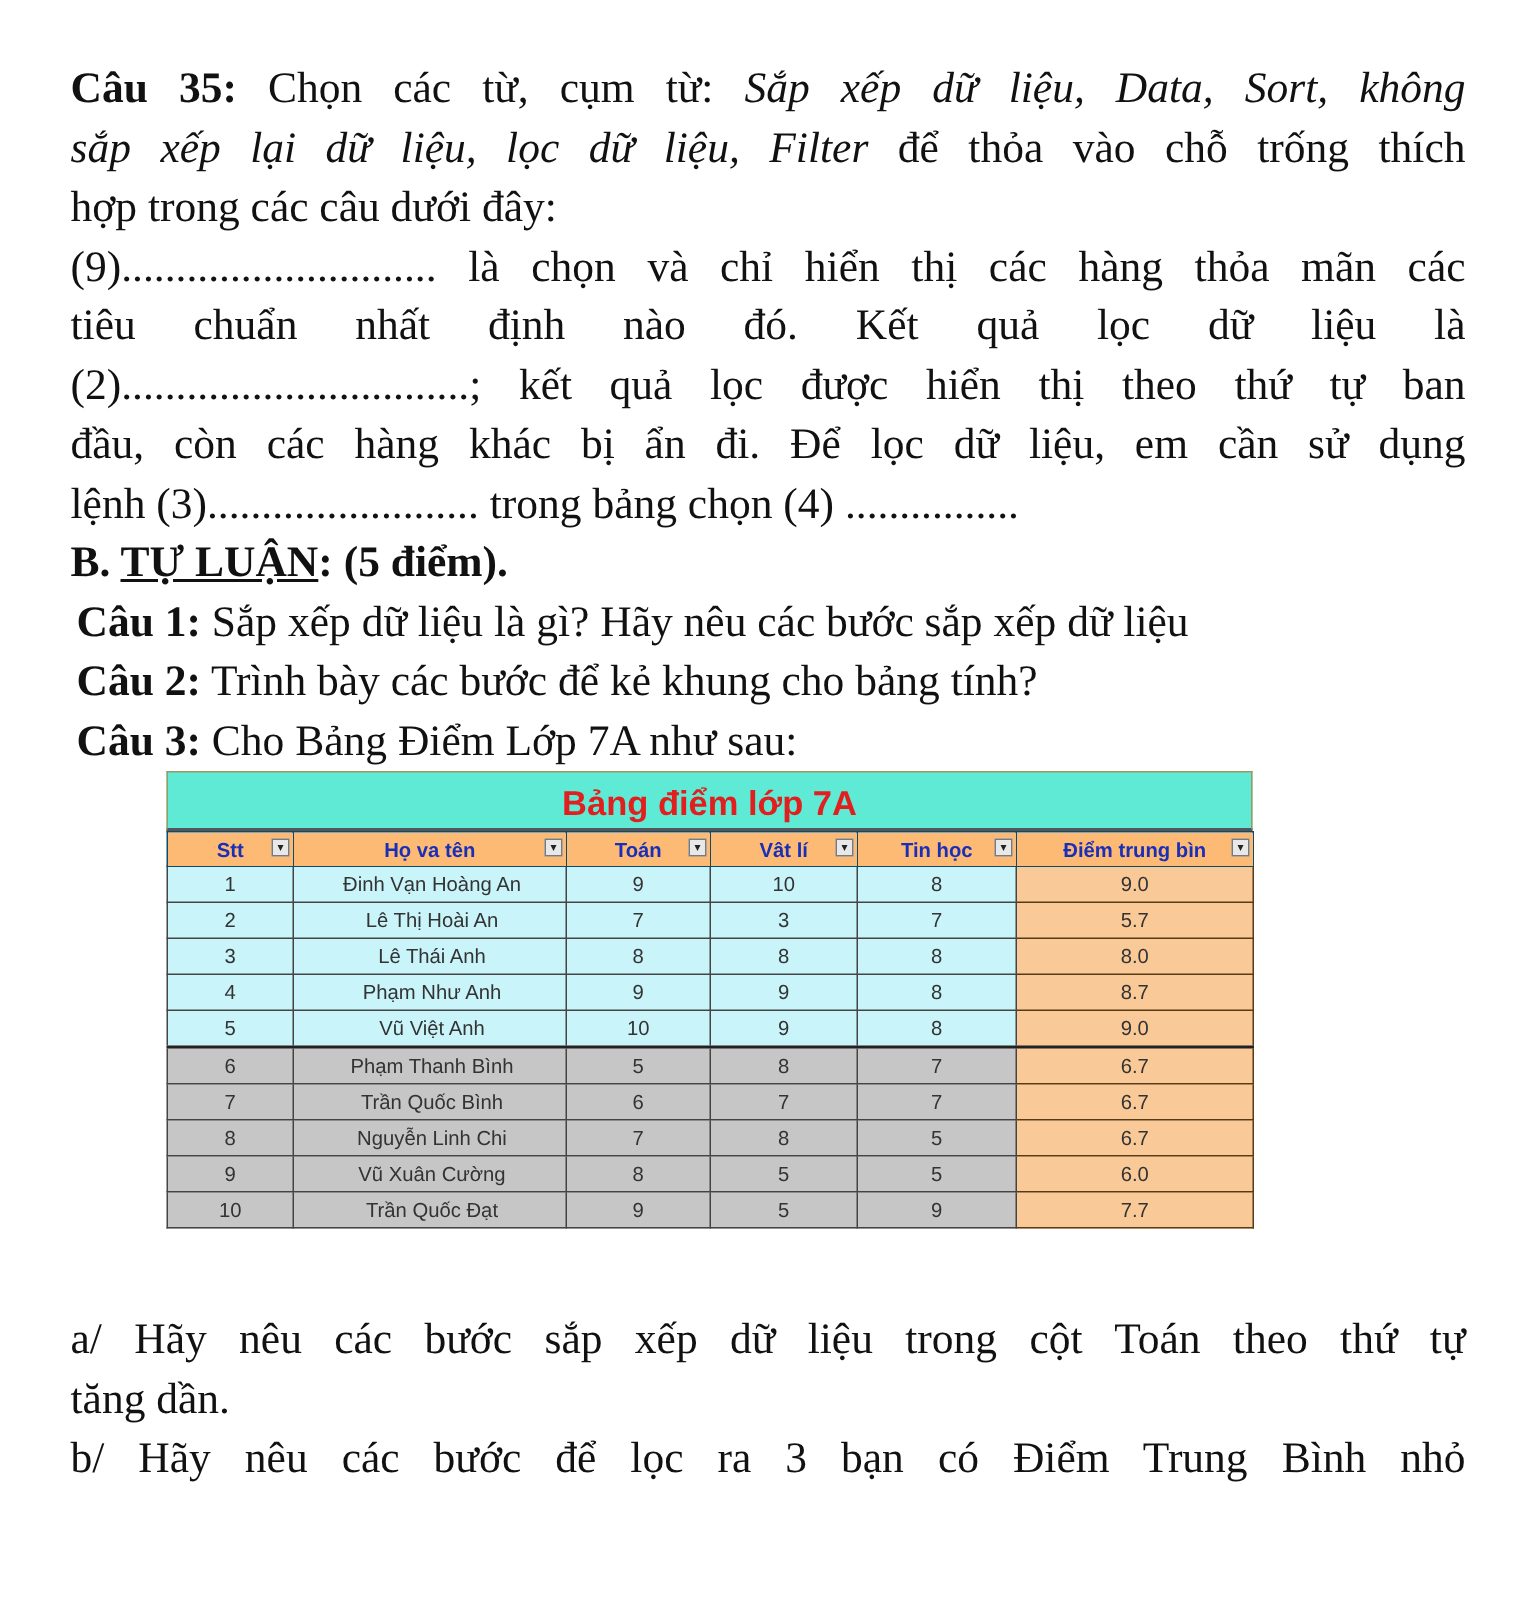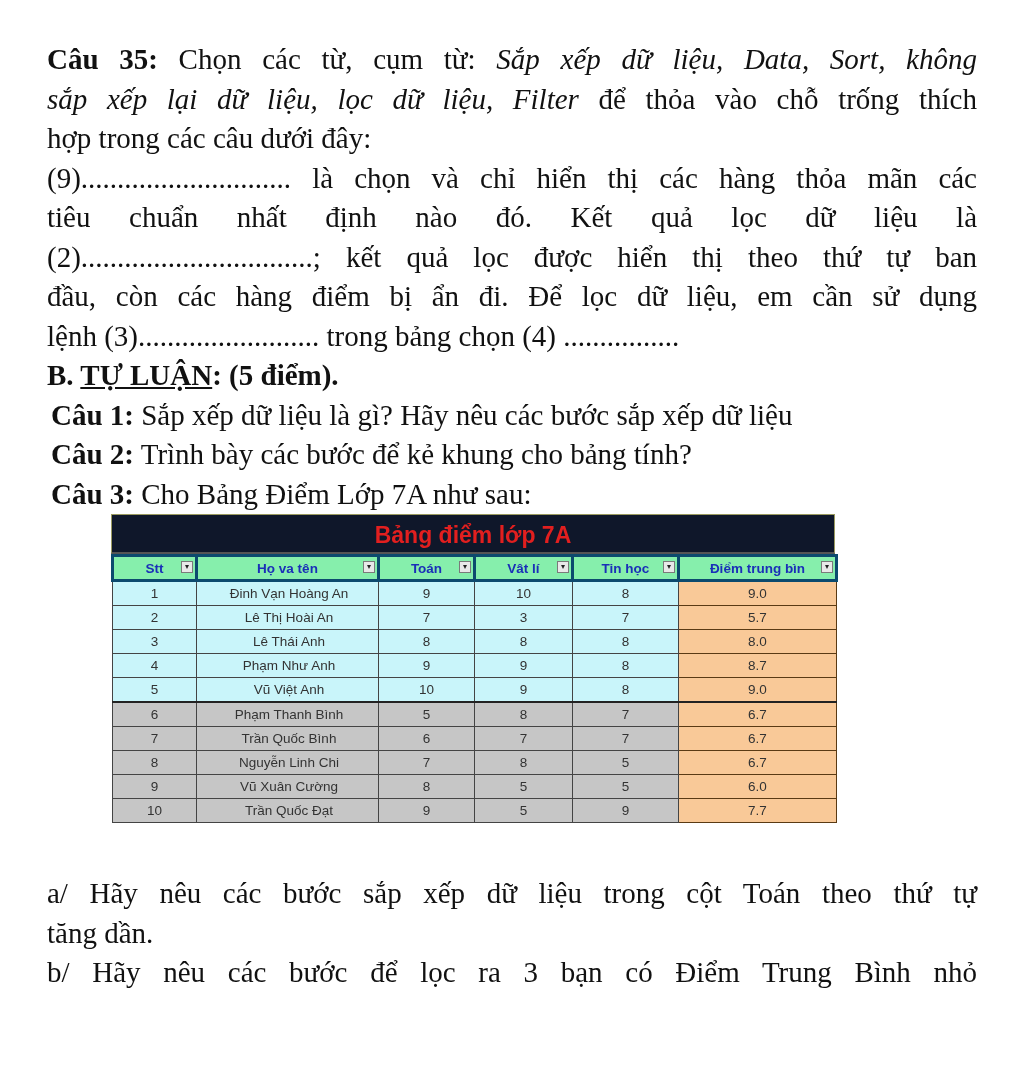--- a/index.html
+++ b/index.html
@@ -13,28 +13,28 @@
   .just { text-align: justify; text-align-last: justify; white-space: normal; }
   b { font-weight: bold; }
   i { font-style: italic; }
   u { text-decoration: underline; text-align: center; }
 
   .table-wrap {
     position: absolute; left: 111px; top: 514px; width: 724px;
     font-family: "Liberation Sans", "DejaVu Sans", sans-serif;
   }
   .title-band {
-    height: 40px; background: #0f172a; border: 1px solid #9a9a60; border-bottom: 2px solid #555;
+    height: 40px; background: #5eead4; border: 1px solid #9a9a60; border-bottom: 2px solid #555;
     text-align: center; font-weight: bold; font-size: 23px; line-height: 40px; color: #e21f1f;
     box-sizing: border-box;
   }
   table { border-collapse: collapse; width: 724px; table-layout: fixed; }
   th, td { padding: 0; height: 23px; font-size: 13.5px; }
   th {
-    background: #86efac; color: #1a2fb8; font-weight: bold; border: 3px solid #0c4a6e;
+    background: #fdba74; color: #1a2fb8; font-weight: bold; border: 1px solid #0c4a6e;
     position: relative; text-align: center; height: 22px; margin-left: 12px;
   }
   th .lbl { display: inline-block; }
   th .dd {
     position: absolute; right: 2px; top: 4px; width: 12px; height: 12px; background: #e8e8e8;
     border: 1px solid #7a7a7a; box-sizing: border-box; font-size: 8px; line-height: 10px; color: #222;
     text-align: center;
   }
   td { border: 1px solid #444; color: #333; text-align: center; }
   td.name { text-align: center; padding-left: 3px; }
@@ -50,21 +50,21 @@
   <div class="line just">
     <b>Câu 35:</b><span> Chọn các từ, cụm từ: </span><i>Sắp xếp dữ liệu, Data, Sort,  không</i>
   </div>
   <div class="line just">
     <i>sắp xếp lại dữ liệu, lọc dữ liệu, Filter</i><span> để thỏa vào chỗ trống thích</span>
   </div>
   <div class="line">hợp trong các câu dưới đây:</div>
   <div class="line just">(9)............................. là chọn và chỉ hiển thị các hàng thỏa mãn các</div>
   <div class="line just">tiêu chuẩn  nhất định nào đó. Kết quả lọc dữ liệu là</div>
   <div class="line just">(2)................................; kết quả lọc được hiển thị theo thứ tự ban</div>
-  <div class="line just">đầu, còn các hàng điểm bị ẩn đi. Để lọc dữ liệu, em cần sử dụng</div>
+  <div class="line just">đầu, còn các hàng khác bị ẩn đi. Để lọc dữ liệu, em cần sử dụng</div>
   <div class="line">lệnh (3)......................... trong bảng  chọn (4) ................</div>
 
   <div class="line" style="font-weight:bold;">
     <span>B. </span><u>TỰ LUẬN</u><span>: (5 điểm).</span>
   </div>
   <div class="line" style="padding-left:4px;">
     <b>Câu 1:</b><span> Sắp xếp dữ liệu là gì? Hãy nêu các bước sắp xếp dữ liệu</span>
   </div>
   <div class="line" style="padding-left:4px;">
     <b>Câu 2:</b><span> Trình bày các bước để kẻ khung cho bảng tính?</span>

